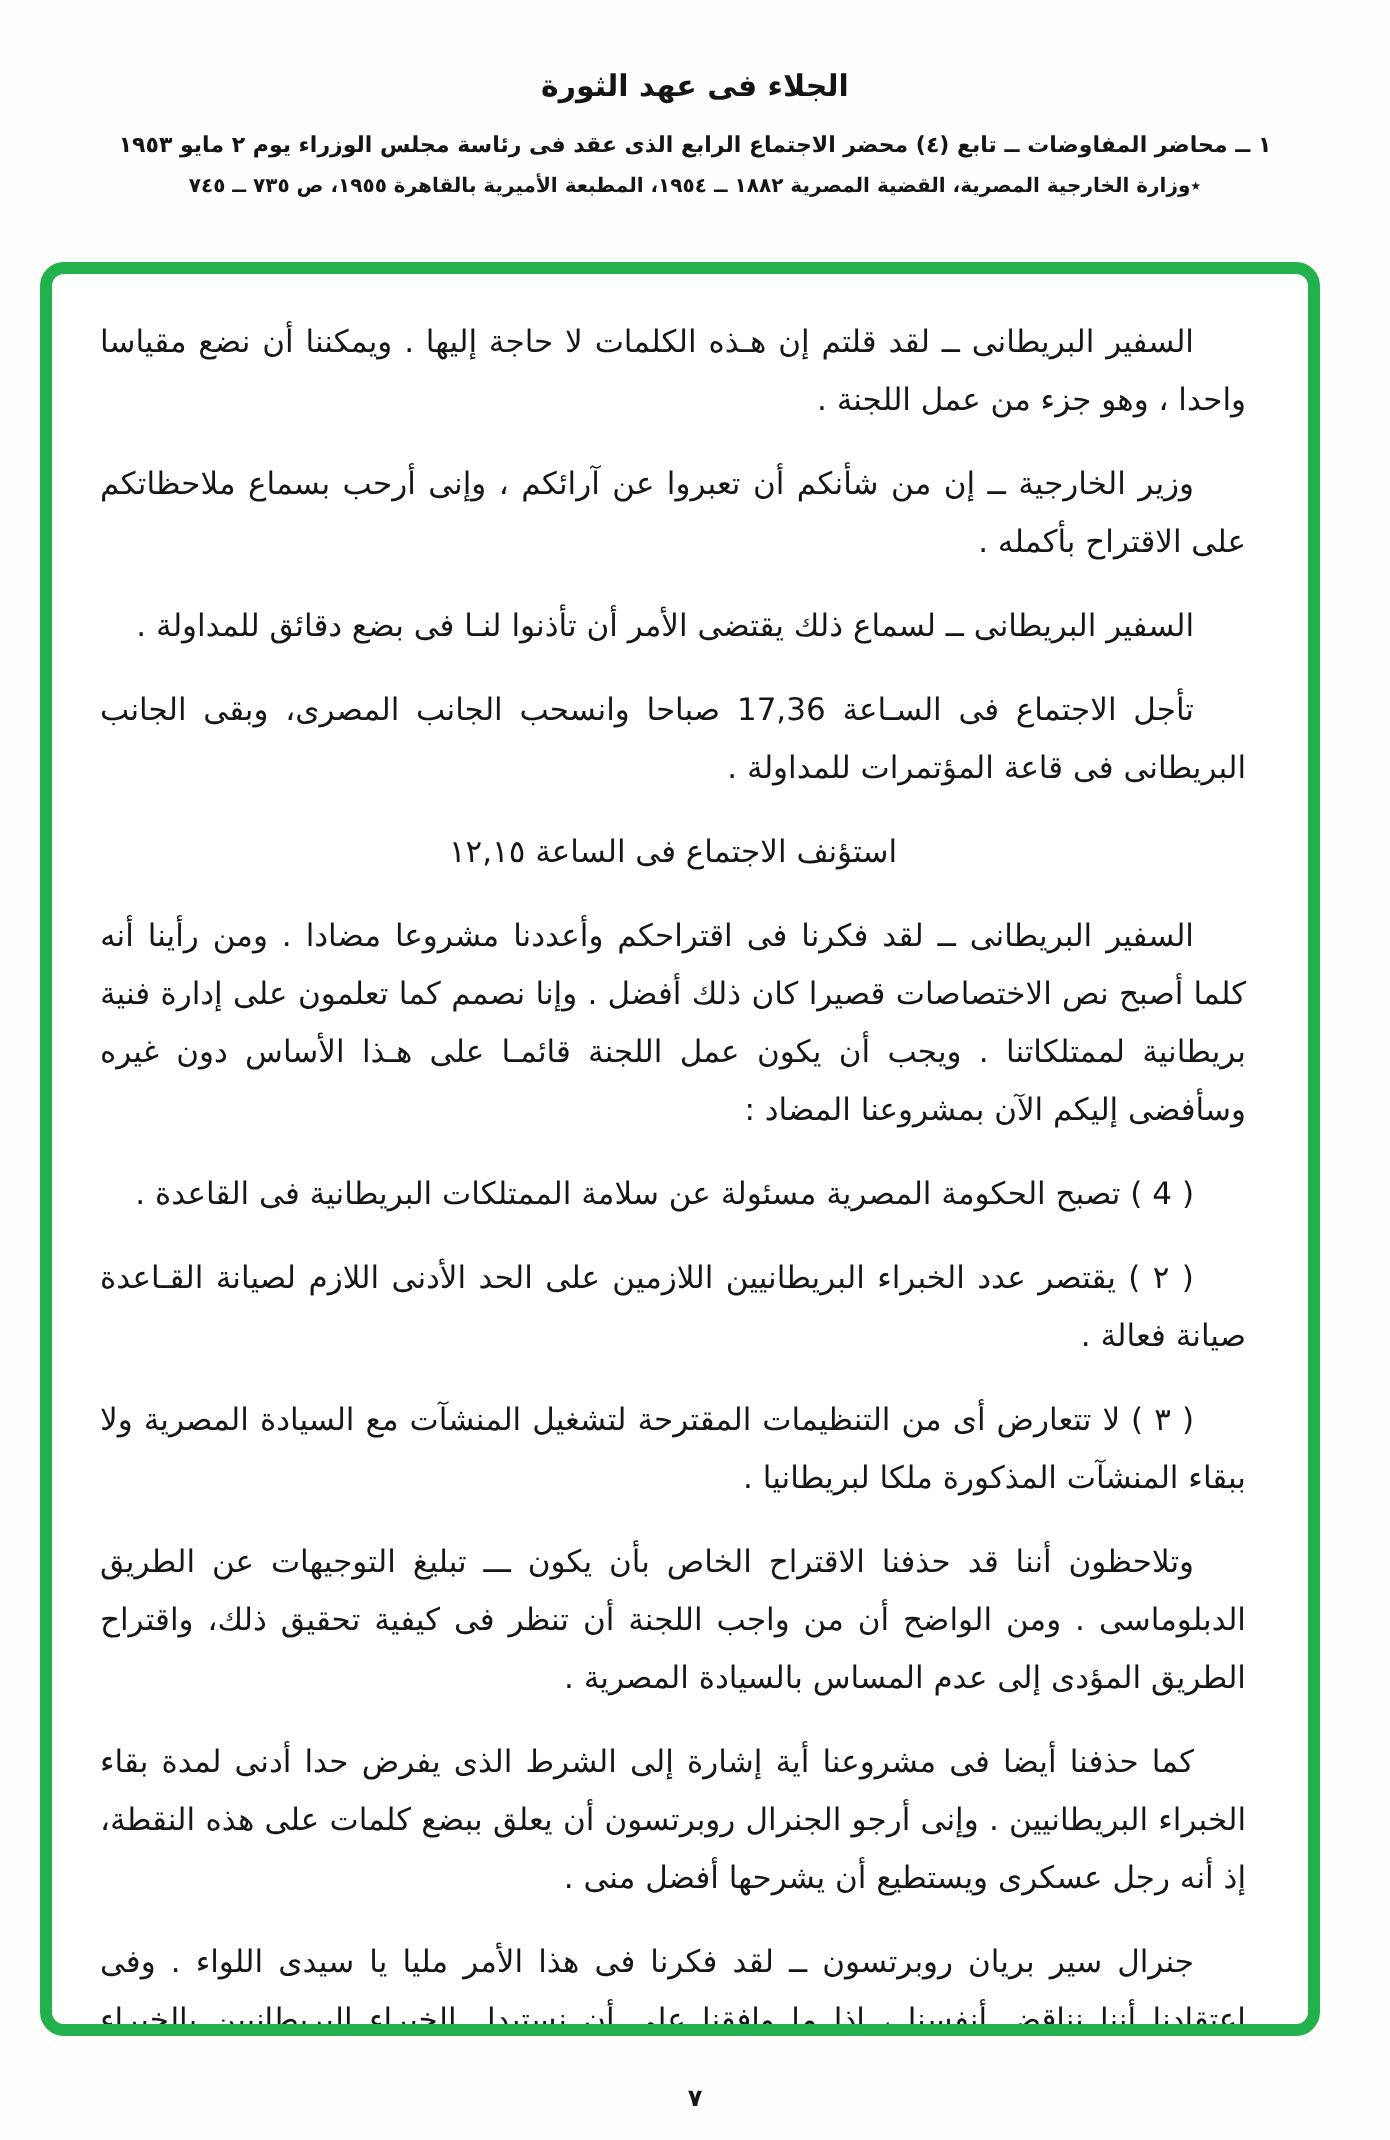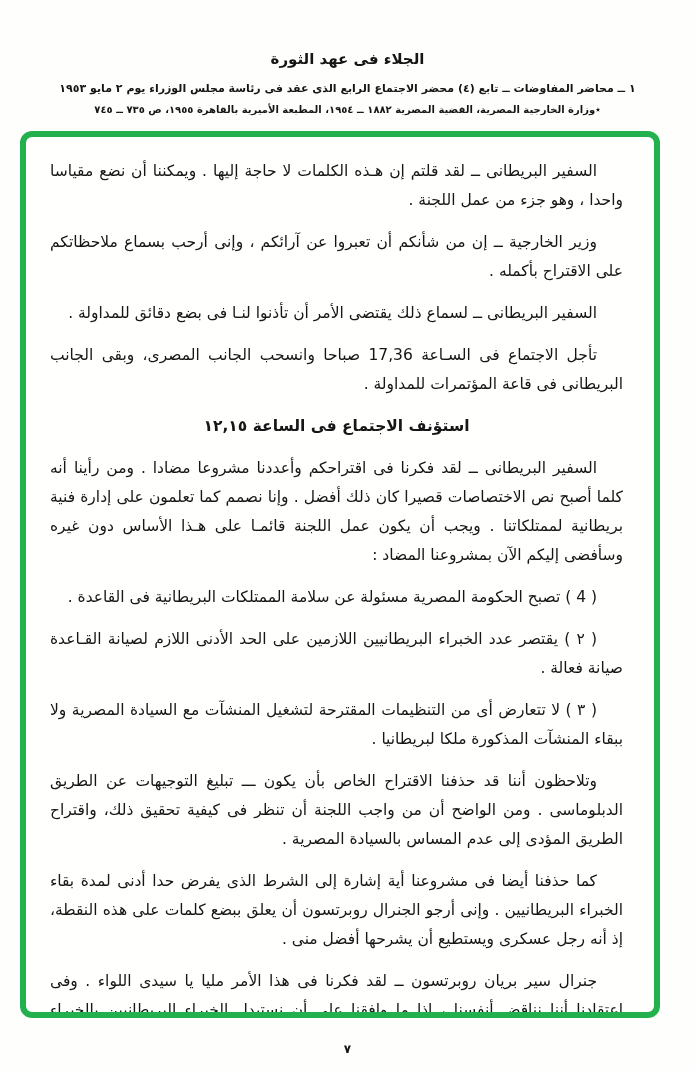--- a/index.html
+++ b/index.html
@@ -11,21 +11,21 @@
   .page {
     position: relative;
     width: 695px;
     height: 1070px;
     background: #fefefc;
     overflow: hidden;
     direction: rtl;
   }
   .header {
     position: absolute;
-    top: 50px;
+    top: 34px;
     left: 0;
     width: 100%;
     text-align: center;
     color: #151515;
   }
   .header .title {
     font-size: 15px;
     font-weight: bold;
     margin: 0 0 14px 0;
   }
@@ -62,21 +62,20 @@
   .text-body p.para {
     font-size: 15.5px;
     line-height: 29px;
     margin: 0 0 13px 0;
     text-align: justify;
     text-indent: 26px;
   }
   .text-body p.para.center {
     text-align: center;
     text-indent: 0;
-    font-weight: bold;
   }
   .page-number {
     position: absolute;
     bottom: 14px;
     left: 0;
     width: 100%;
     text-align: center;
     font-size: 12px;
     font-weight: bold;
     color: #151515;

